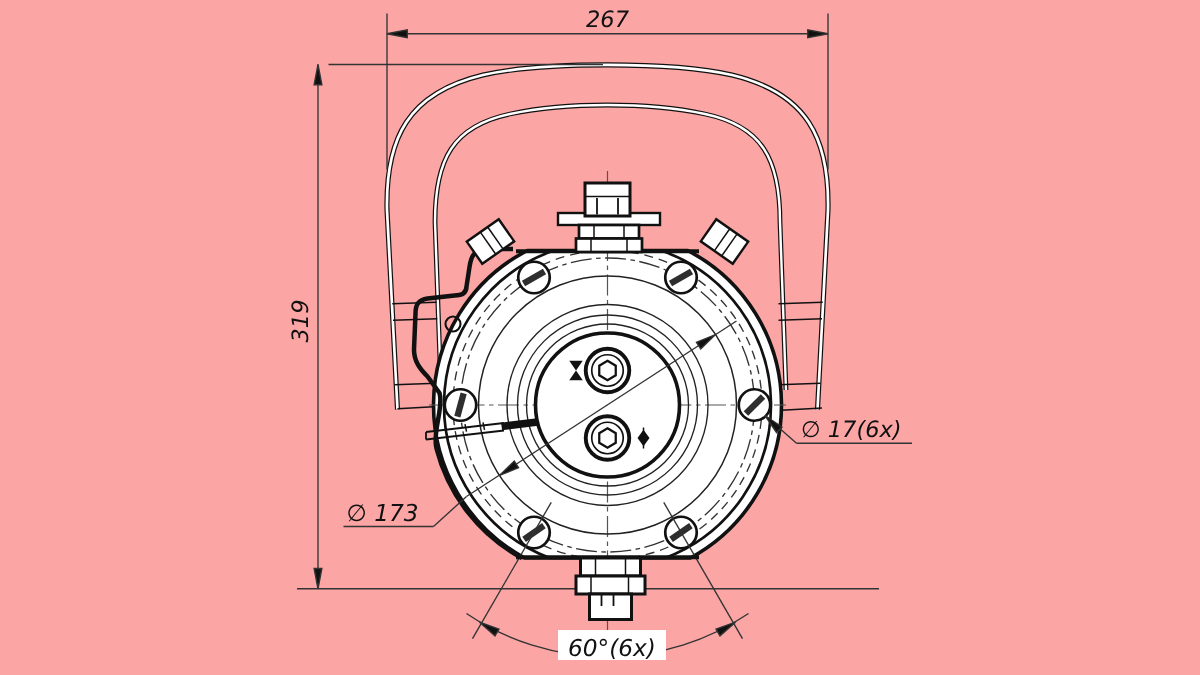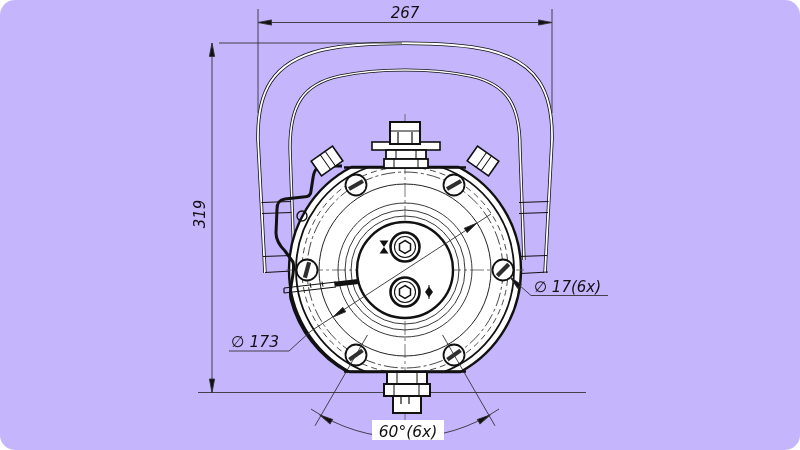--- a/index.html
+++ b/index.html
@@ -1,17 +1,17 @@
 <!DOCTYPE html>
 <html><head>
 <meta charset="utf-8">
 <style>
   html,body{margin:0;padding:0;background:#fff;}
-  .frame{position:relative;width:800px;height:450px;background:#c4b5fd;overflow:hidden;
-         font-family:"DejaVu Sans",sans-serif;border-radius:15px;}
+  .frame{position:relative;width:800px;height:450px;background:#fca5a5;overflow:hidden;
+         font-family:"DejaVu Sans",sans-serif;}
   svg{display:block}
   text{font-family:"DejaVu Sans",sans-serif;font-style:italic;fill:#111;}
 </style>
 </head>
 <body>
 
 <div class="frame">
 <svg width="800" height="450" viewBox="0 0 800 450">
   <defs>
     <path id="arr" d="M0,0 L13.5,2.6 L13.5,-2.6 Z" fill="#111"></path>

